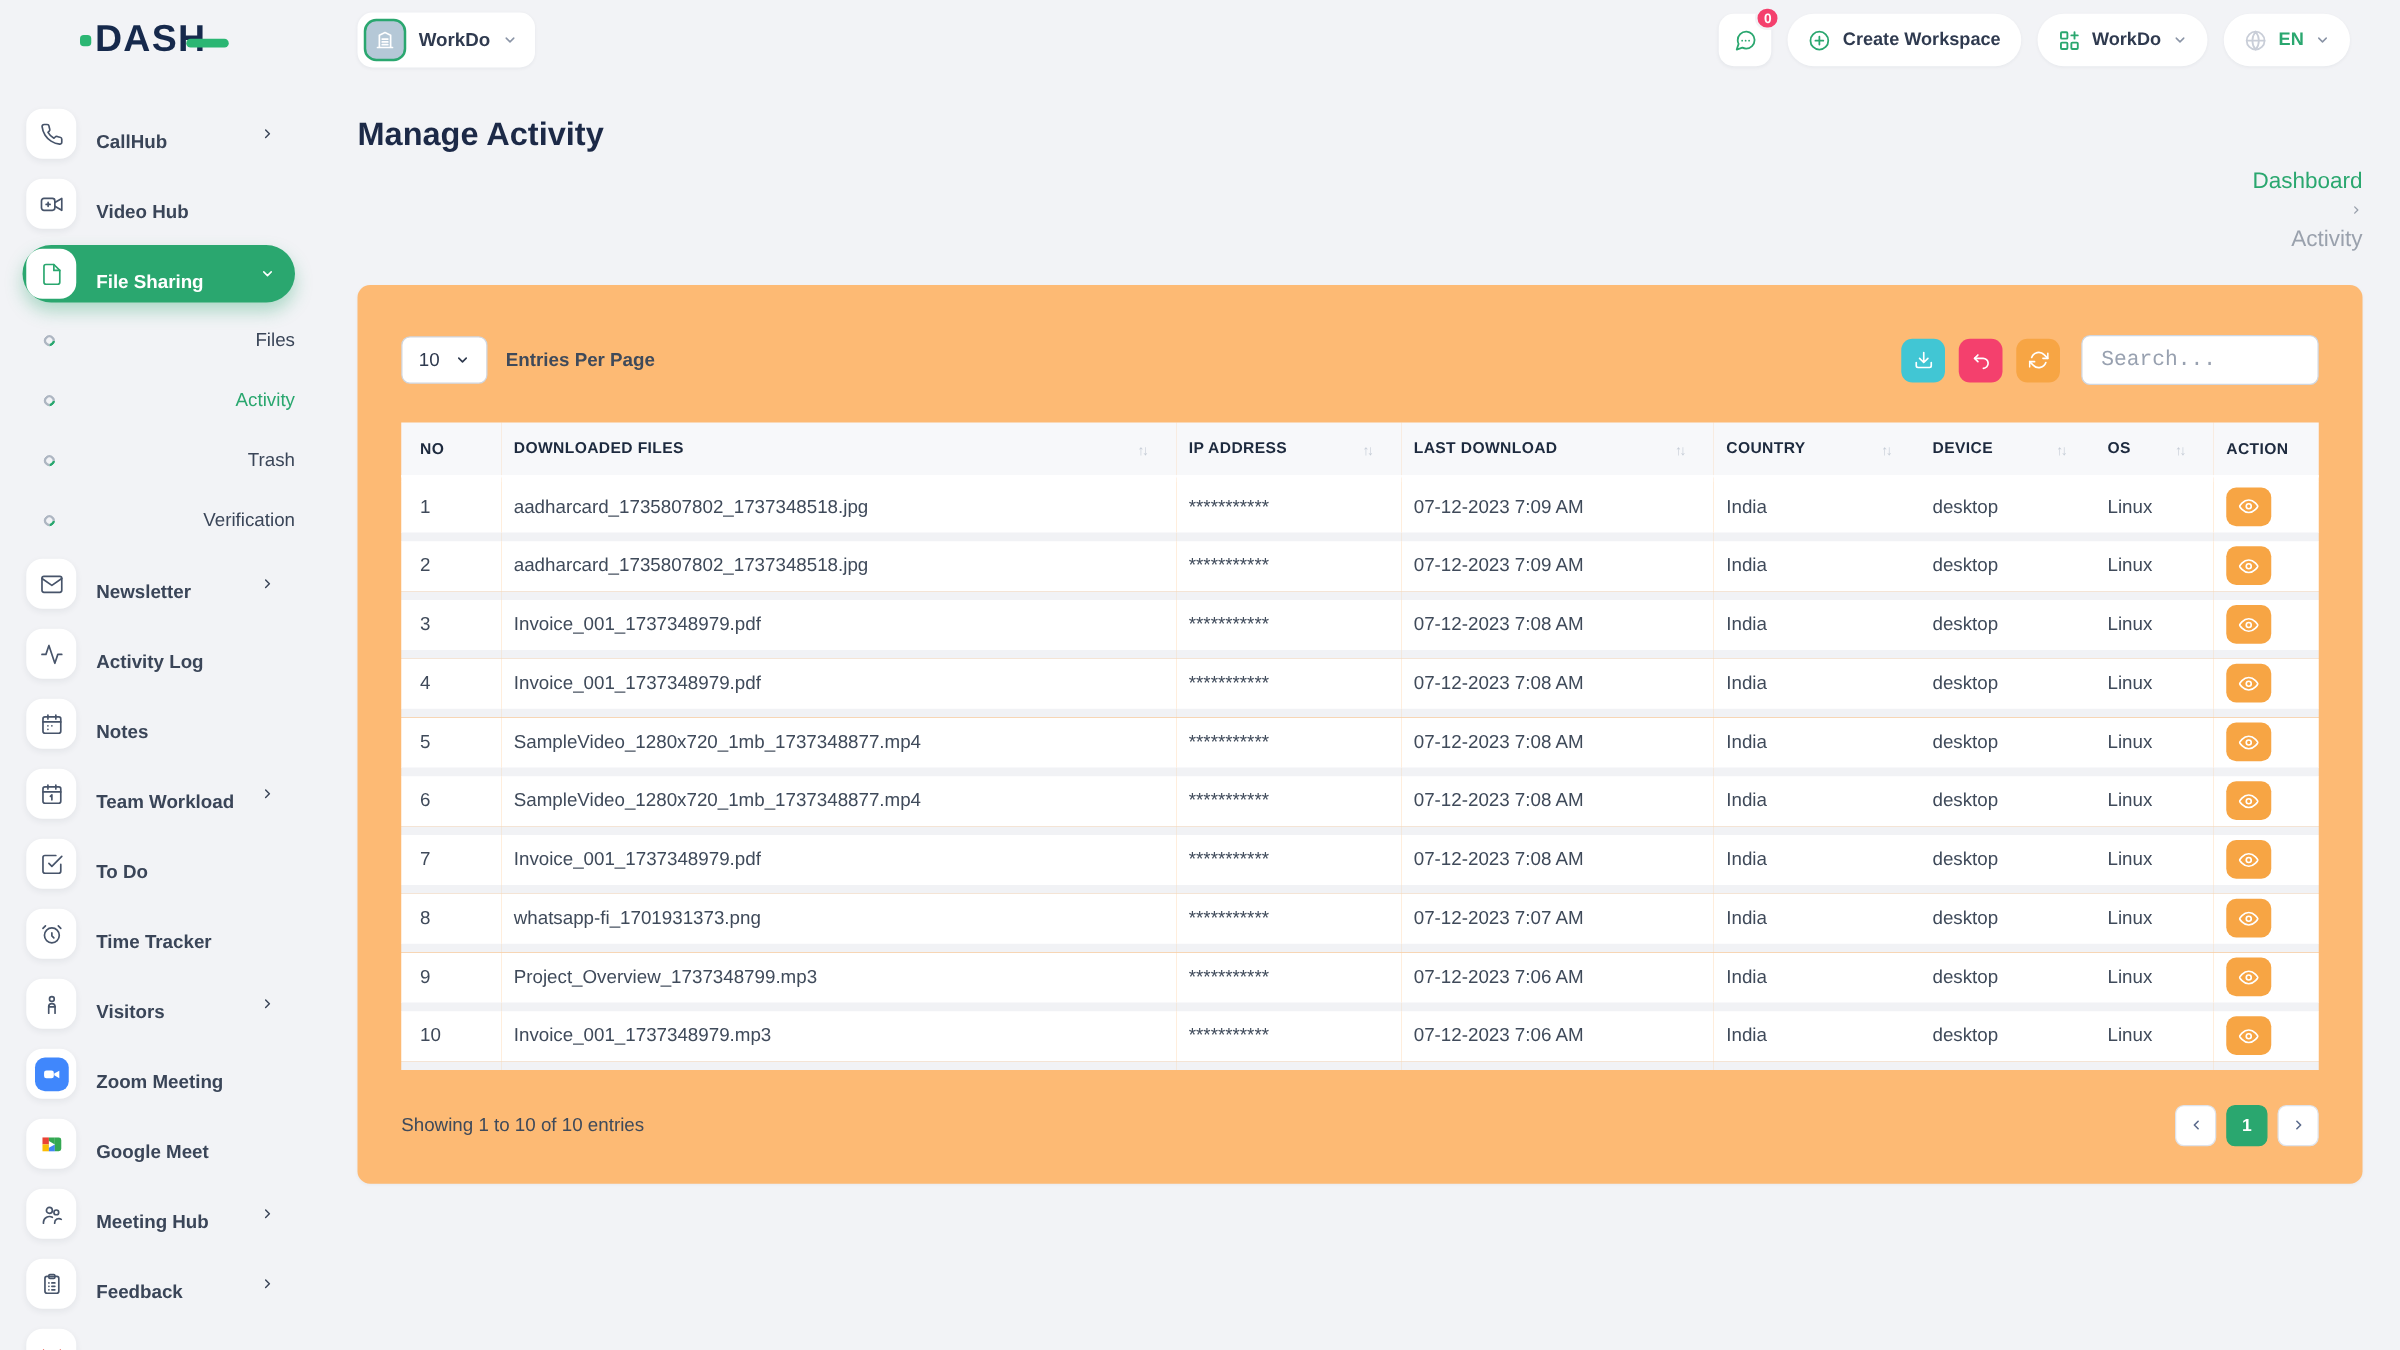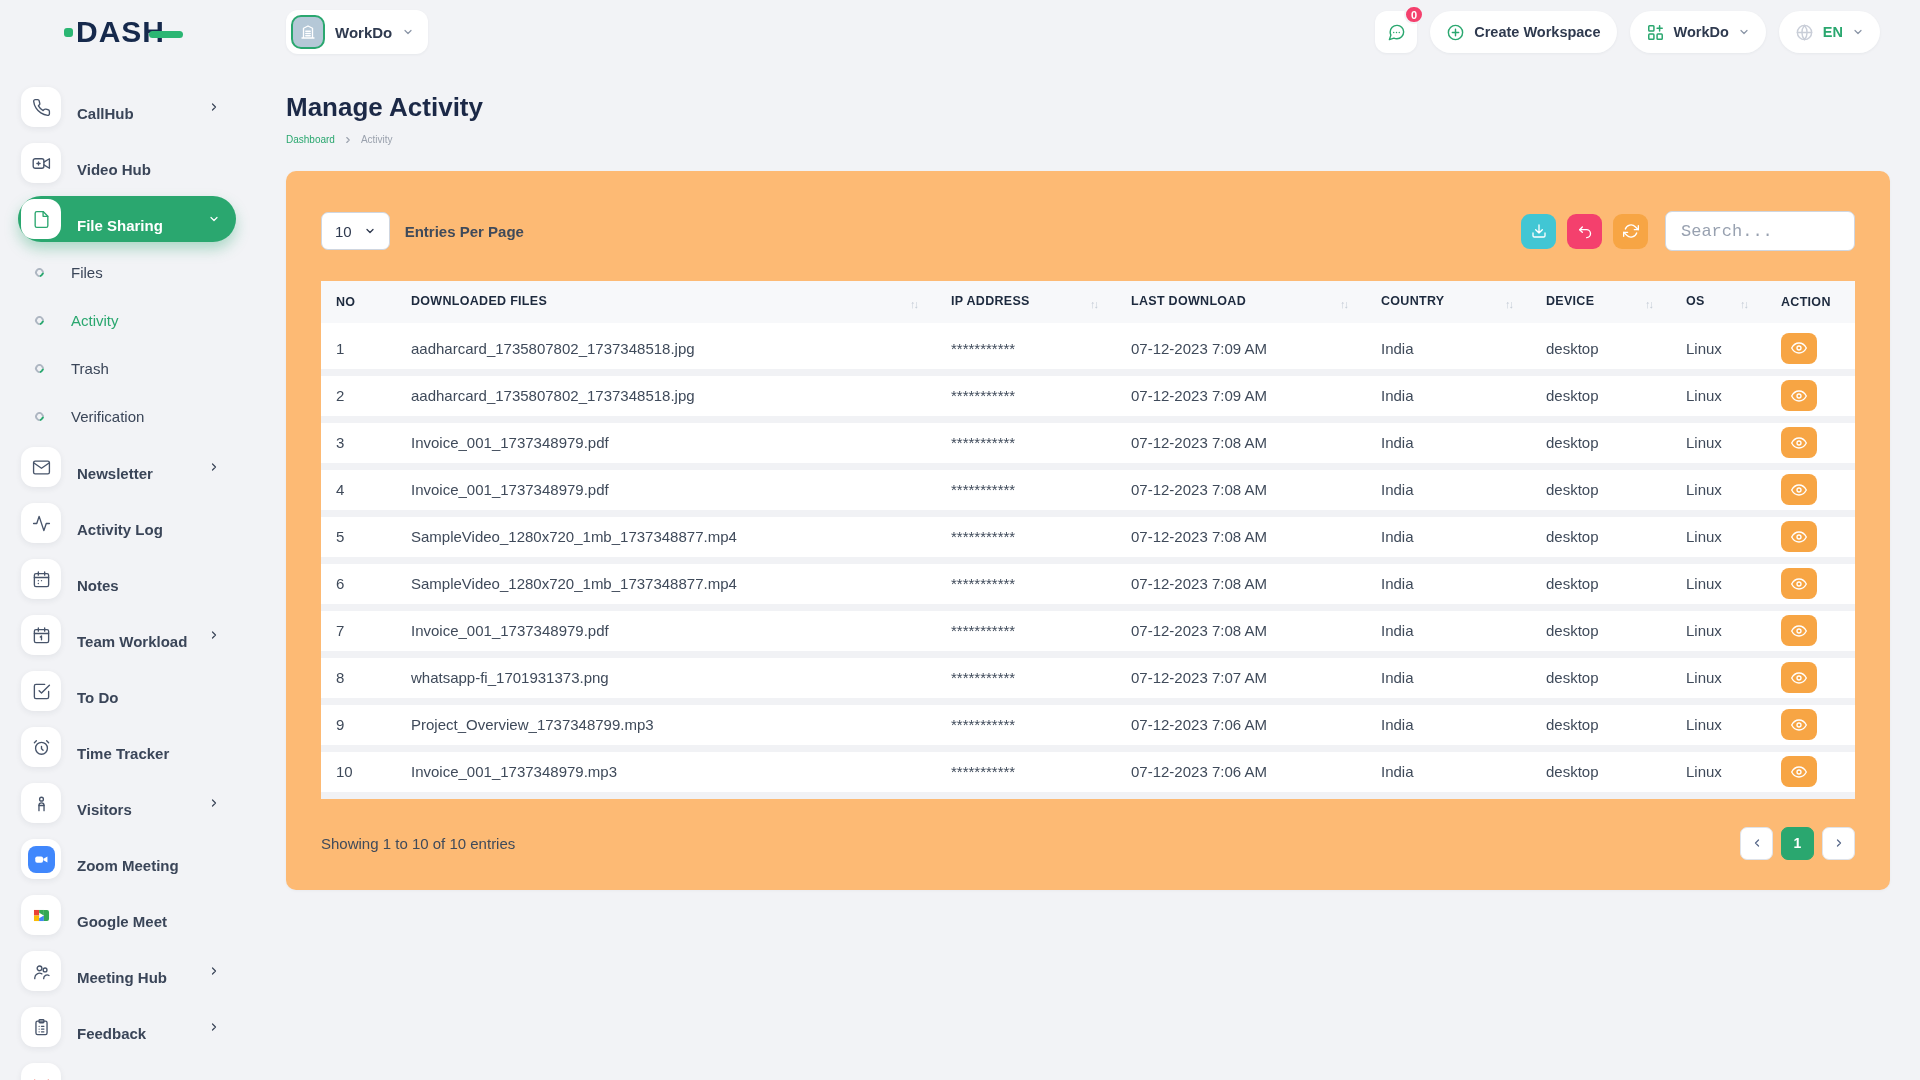--- a/index.html
+++ b/index.html
@@ -40,32 +40,32 @@
   aside{position:absolute;top:64px;left:0;width:258px;bottom:0;padding:20px 22px 0 18px;overflow:hidden;}
   .side-item{display:flex;align-items:center;height:46px;margin-bottom:10px;border-radius:28px;padding:3px;cursor:pointer;}
   .tile{width:40px;height:40px;background:#fff;border-radius:13px;box-shadow:0 2px 6px rgba(30,41,59,.07);display:flex;align-items:center;justify-content:center;color:#47546a;flex:none;}
   .tile svg{width:19px;height:19px;}
   .side-item .label{margin-left:16px;font-size:15px;font-weight:700;color:#3a4558;white-space:nowrap;margin-top:12px;}
   .side-item .arrow{margin-left:auto;margin-right:13px;color:#3a4558;display:flex;}
   .side-item .arrow svg{width:12px;height:12px;}
   .side-item.active{background:var(--green);box-shadow:0 7px 14px rgba(42,167,111,.35);}
   .side-item.active .label,.side-item.active .arrow{color:#fff;}
   .side-item.active .tile{color:var(--green);box-shadow:none;}
-  .side-sub{display:flex;align-items:center;height:40px;margin-bottom:8px;padding-left:17px;cursor:pointer;}
+  .side-sub{display:flex;align-items:center;height:40px;margin-bottom:8px;padding-left:17px;cursor:pointer;justify-content:space-between;}
   .bullet{width:9px;height:9px;border-radius:50%;border:2px solid #aeb6c2;border-bottom-color:var(--green);transform:rotate(-45deg);flex:none;}
   .side-sub .sub-label{margin-left:27px;font-size:15px;font-weight:500;color:#3a4558;}
   .side-sub.active .sub-label{color:var(--green);}
   .zoom-sq{width:27px;height:27px;border-radius:8px;background:#4087fc;display:flex;align-items:center;justify-content:center;}
   .zoom-sq svg{width:15px;height:15px;}
   .brand-svg{width:22px;height:22px;}
 
   
   main{position:absolute;left:258px;top:64px;right:0;bottom:0;padding:22px 30px 0 28px;}
   h1{font-size:26px;font-weight:700;color:#1c2947;margin:6px 0 11px;}
-  .breadcrumb{display:flex;align-items:flex-end;gap:8px;font-size:10px;}
+  .breadcrumb{display:flex;align-items:flex-end;gap:8px;font-size:18px;flex-direction:column;}
   .breadcrumb a{color:var(--green);text-decoration:none;cursor:pointer;}
   .bc-sep{color:#9aa1ad;display:flex;}
   .bc-sep svg{width:10px;height:10px;}
   .bc-current{color:#9aa1ad;}
 
   .card{margin-top:26px;background:#fdba74;border-radius:10px;box-shadow:0 1px 3px rgba(20,30,60,.04);padding:40px 35px 30px;}
   .controls{display:flex;align-items:center;margin-bottom:30px;}
   .select-box{display:flex;align-items:center;gap:12px;border:1px solid #cfd6e0;border-radius:7px;height:38px;padding:0 13px;font-size:15px;color:#2f3a4f;cursor:pointer;background:#fff;}
   .select-box .chev{color:#2f3a4f;}
   .entries-label{margin-left:15px;font-size:15px;color:#3f4a5a;font-weight:bold;}

